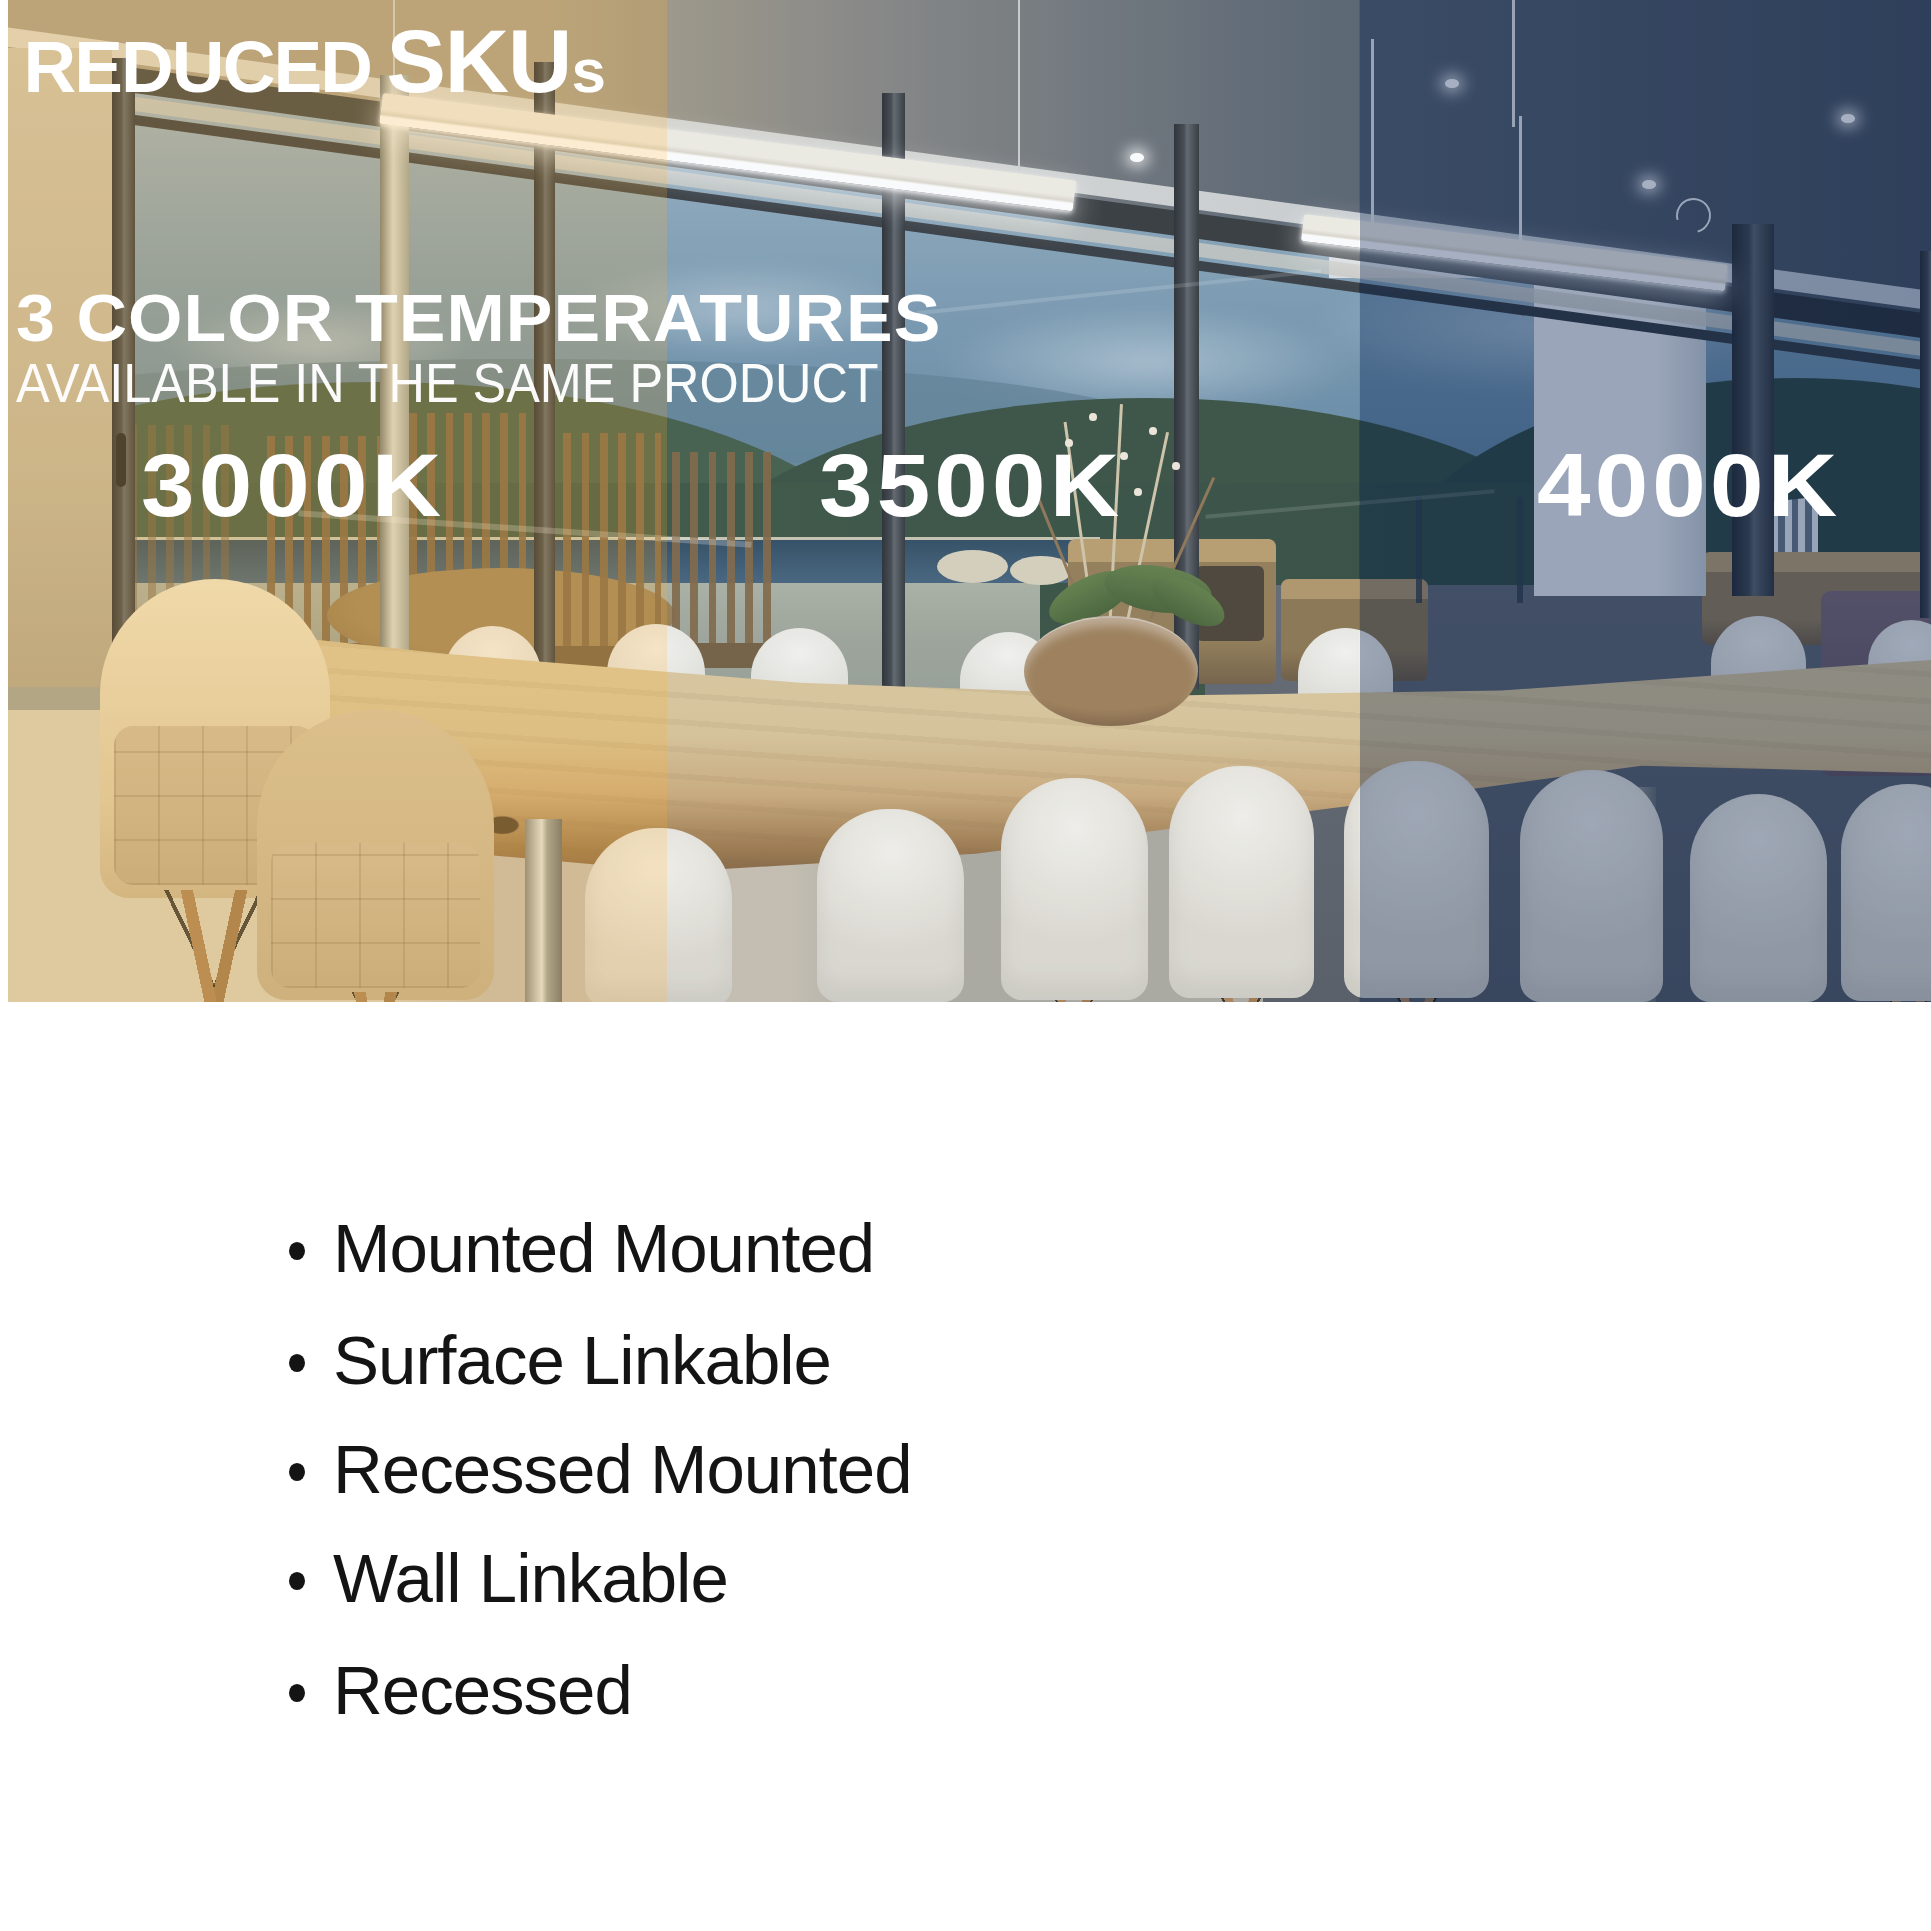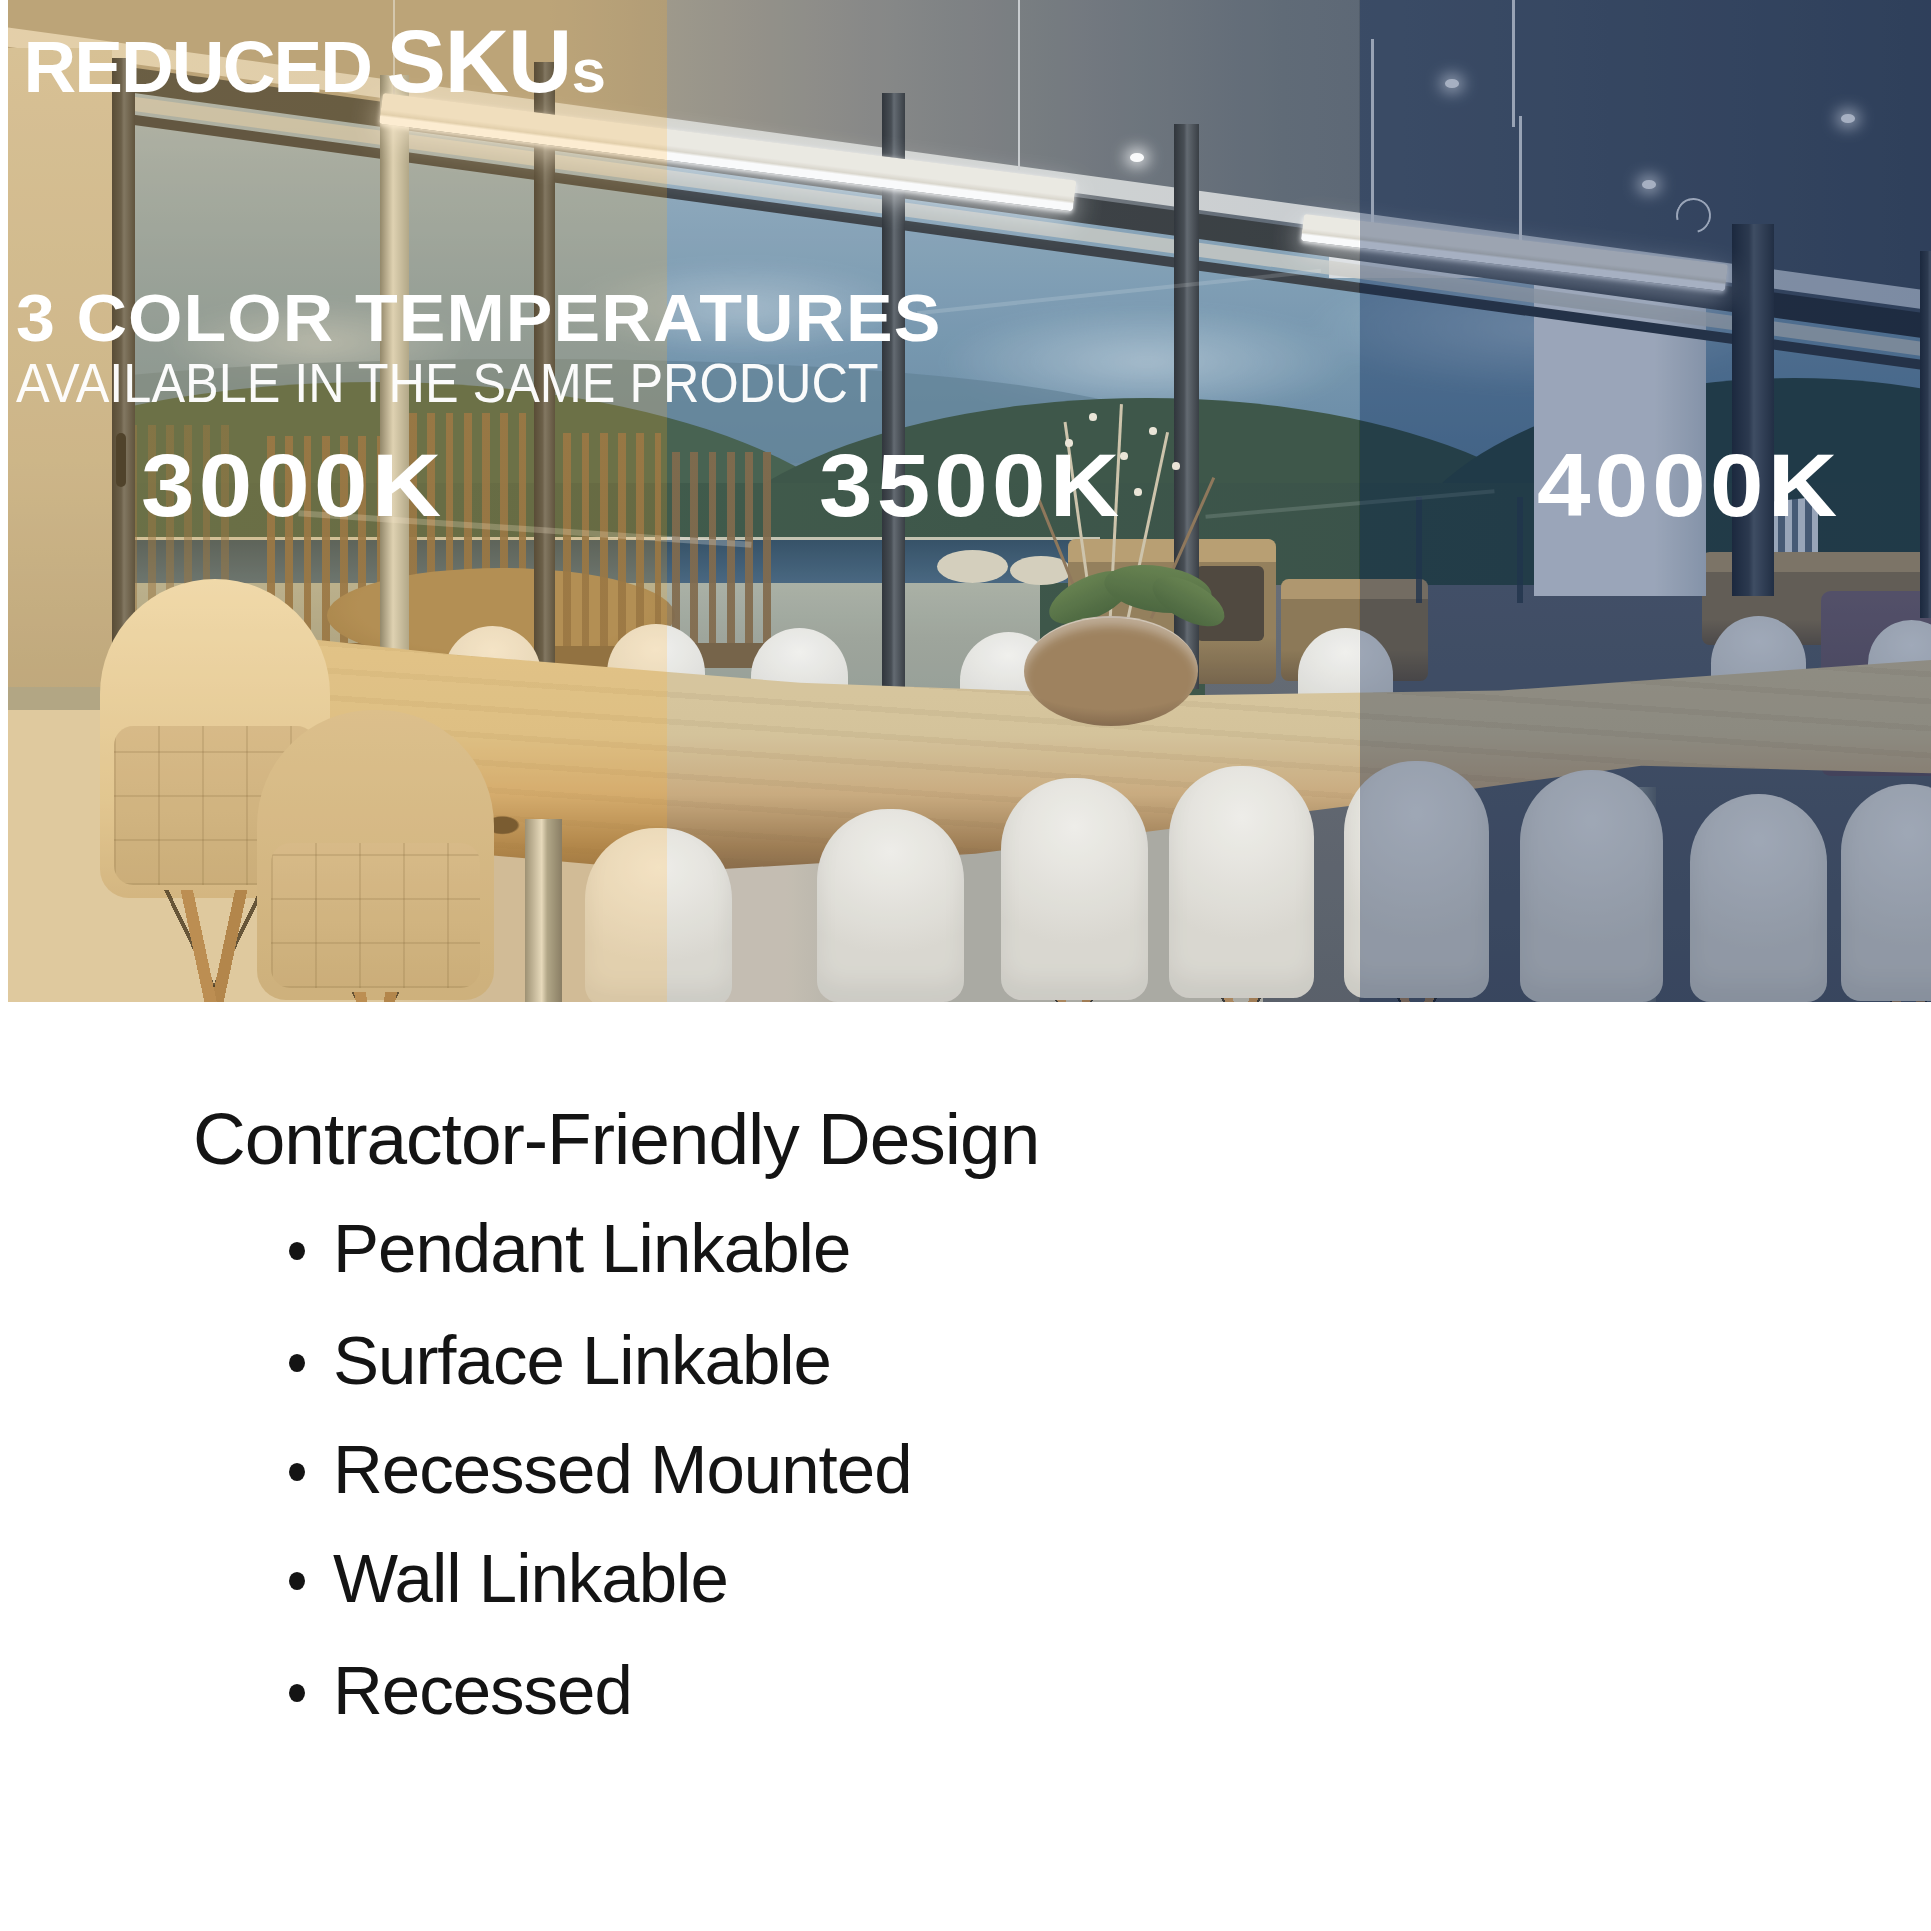--- a/index.html
+++ b/index.html
@@ -295,25 +295,24 @@
     <div class="ov badge">
       <span class="badge-prefix">REDUCED</span><span class="badge-bold">SKU</span><span class="badge-suffix">s</span>
     </div>
     <div class="ov headline">3 COLOR TEMPERATURES</div>
     <div class="ov subheadline">AVAILABLE IN THE SAME PRODUCT</div>
     <div class="ov temp temp-1">3000K</div>
     <div class="ov temp temp-2">3500K</div>
     <div class="ov temp temp-3">4000K</div>
   </div>
 
-  <div class="f-text f-heading">Contractor-Friendly Design</div>
 
   <div class="f-item" style="top:1209px;">
     <span class="f-dot"></span>
-    <span class="f-label">Pendant Linkable</span>
+    <span class="f-label">Mounted Mounted</span>
   </div>
   <div class="f-item" style="top:1321px;">
     <span class="f-dot"></span>
     <span class="f-label">Surface Linkable</span>
   </div>
   <div class="f-item" style="top:1430px;">
     <span class="f-dot"></span>
     <span class="f-label">Recessed Mounted</span>
   </div>
   <div class="f-item" style="top:1539px;">

